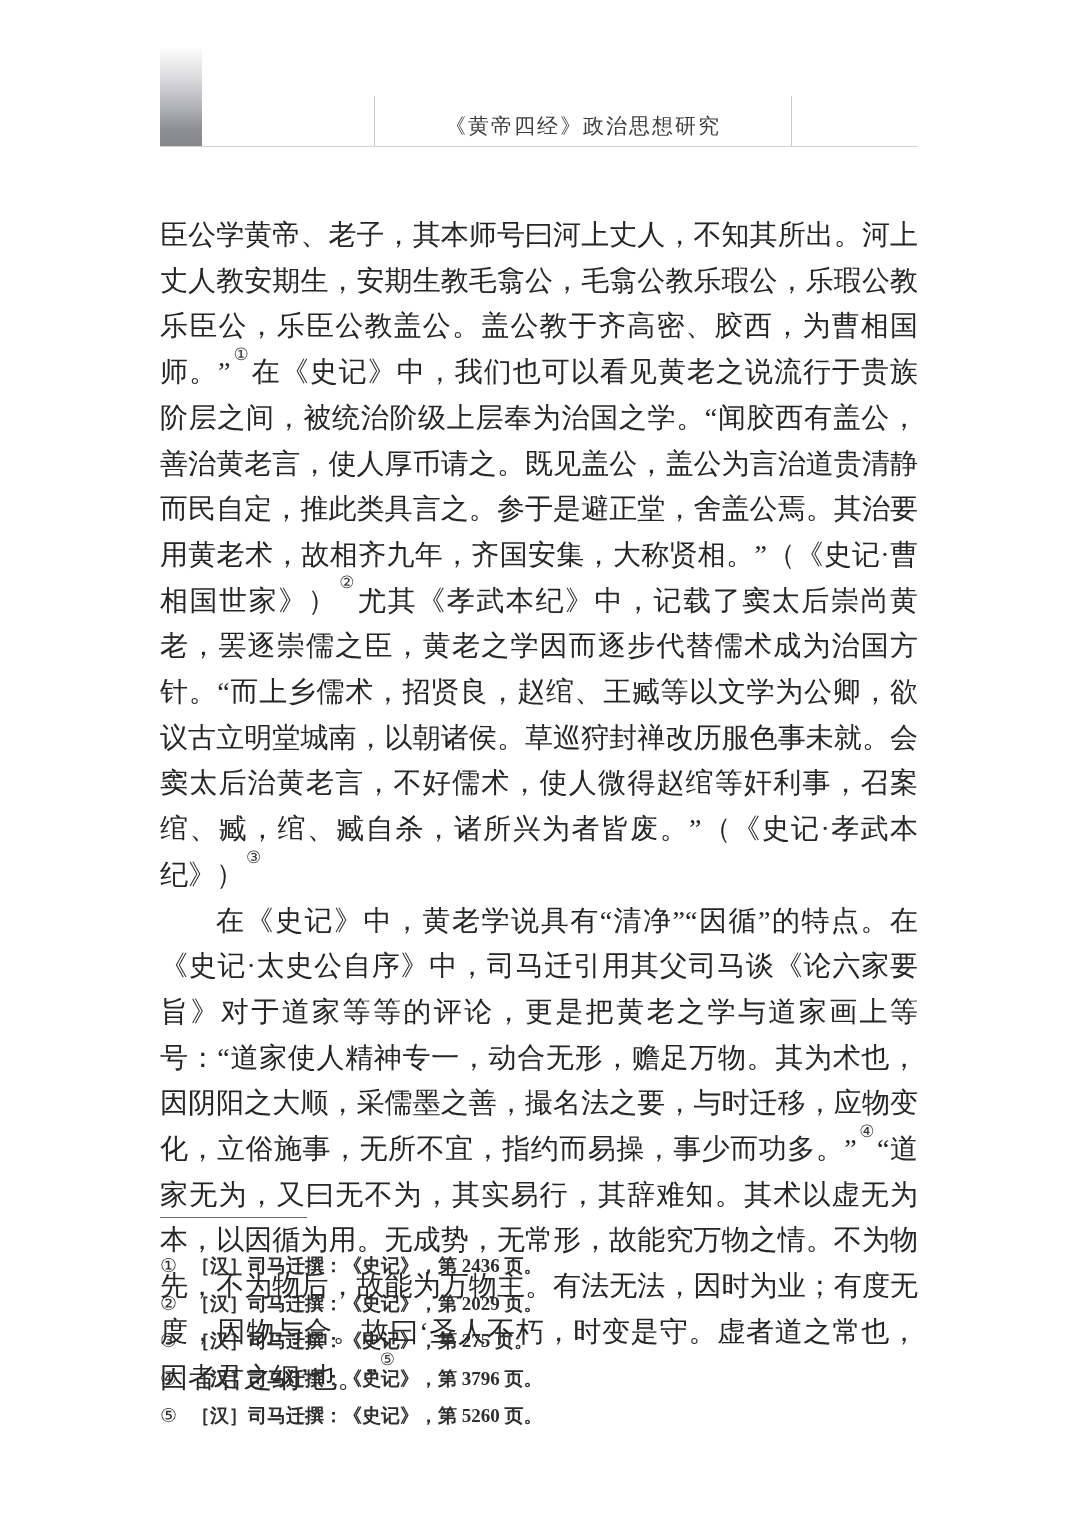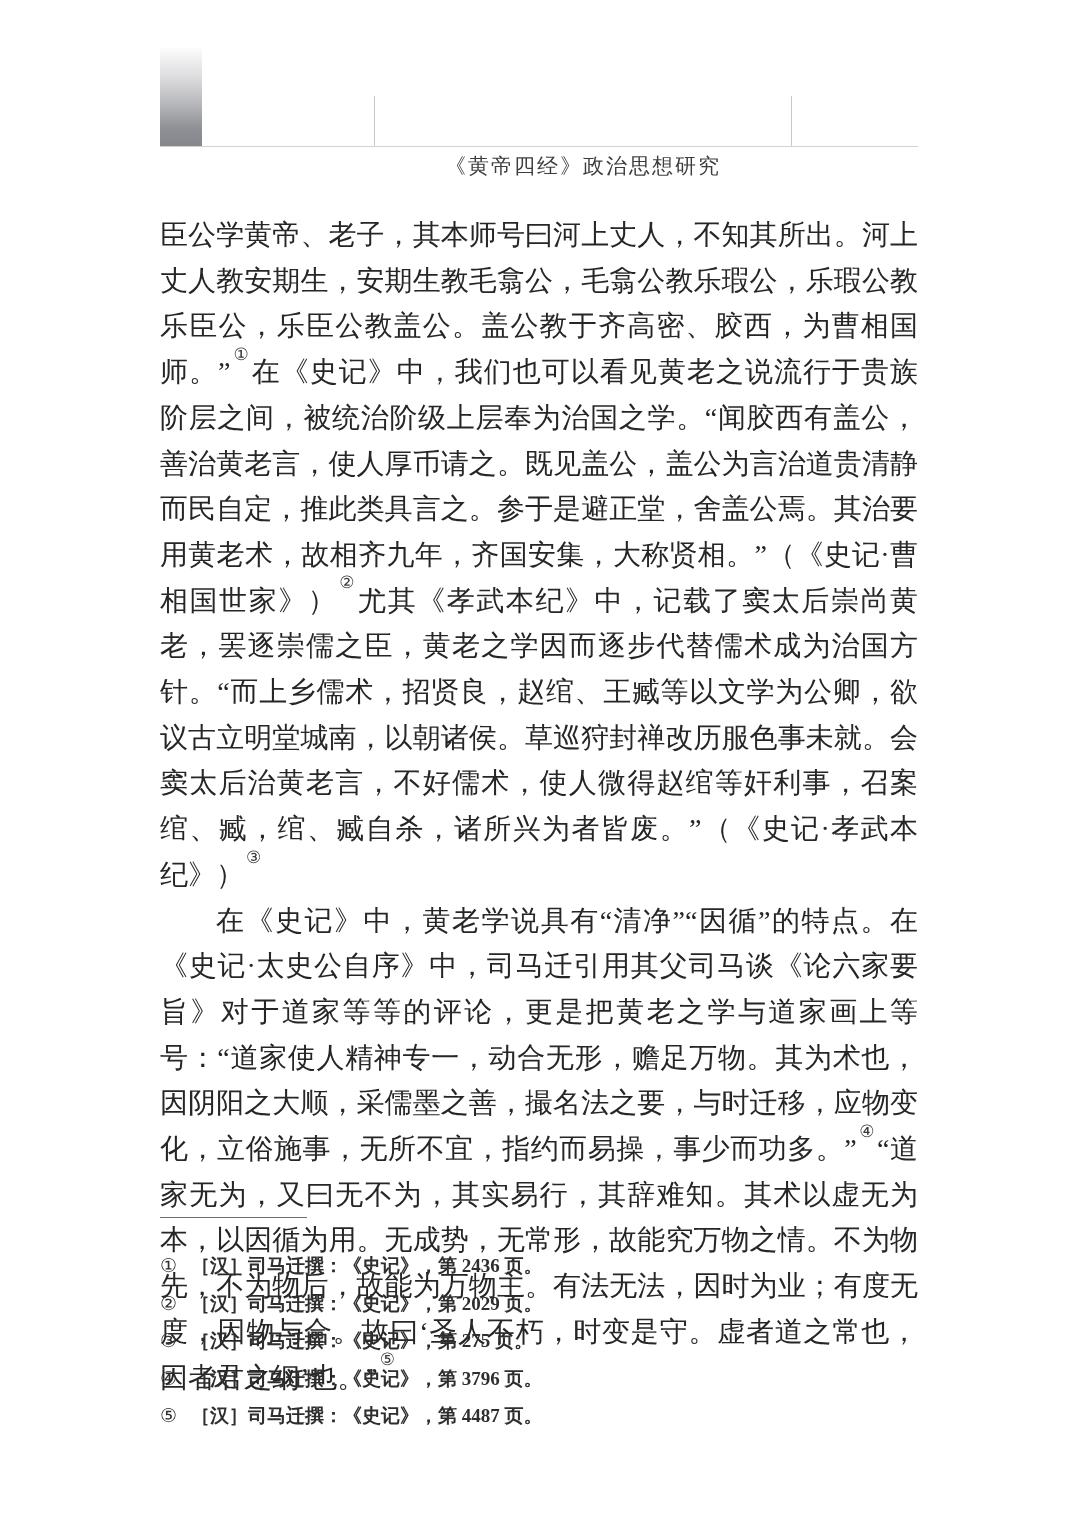--- a/index.html
+++ b/index.html
@@ -26,21 +26,21 @@
     width: 758px; height: 1px; background: #d2d2d2;
   }
   .vline {
     position: absolute; top: 96px; height: 50px; width: 1px; background: #c9c9c9;
   }
   .vline-left  { left: 374px; }
   .vline-right { left: 791px; }
   .running-title {
     position: absolute; left: 375px; top: 112px; width: 416px;
     text-align: center; color: #3d3d3d;
-    font-size: 21px; letter-spacing: 2px; margin-top: 40px;
+    font-size: 21px; letter-spacing: 2px;
   }
 
   
   .body-text {
     position: absolute; left: 160px; top: 212px; width: 758px;
     font-size: 28px; line-height: 45.7px; color: #262626;
     text-align: justify; text-justify: inter-ideograph; text-align-last: left;
   }
   .body-text p { margin: 0; padding: 0; }
   .body-text p.indent { text-indent: 2em; }
@@ -97,18 +97,18 @@
         <li class="fn-item">
           <span class="fn-marker">③</span>
           <span class="fn-text">［汉］司马迁撰：《史记》，第 275 页。</span>
         </li>
         <li class="fn-item">
           <span class="fn-marker">④</span>
           <span class="fn-text">［汉］司马迁撰：《史记》，第 3796 页。</span>
         </li>
         <li class="fn-item">
           <span class="fn-marker">⑤</span>
-          <span class="fn-text">［汉］司马迁撰：《史记》，第 4487 页。</span>
+          <span class="fn-text">［汉］司马迁撰：《史记》，第 5260 页。</span>
         </li>
       </ol>
   </footer>
 
 </div>
 
 </body></html>

